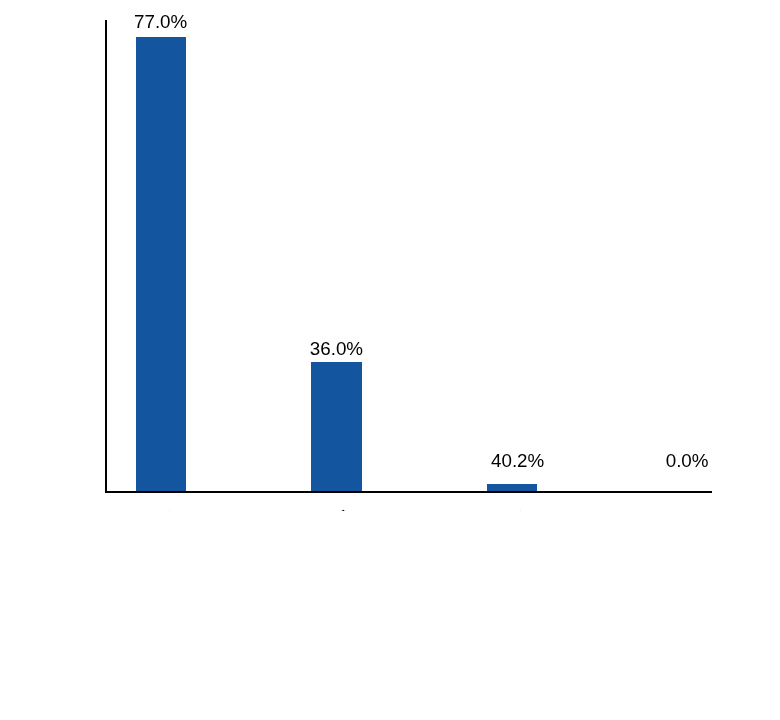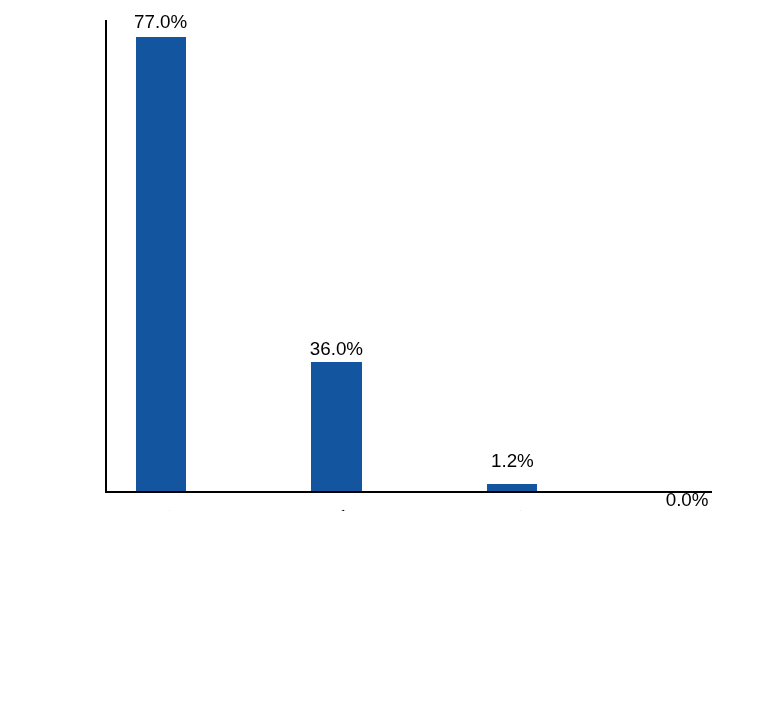--- a/index.html
+++ b/index.html
@@ -22,22 +22,22 @@
 
   <div class="axis-line" style="left: 105px; top: 20px; width: 2px; height: 473px; background: rgb(0, 0, 0);"></div>
   <div class="axis-line" style="left: 105px; top: 491px; width: 607px; height: 2px; background: rgb(0, 0, 0);"></div>
 
   <div class="bar" style="left: 136px; top: 37px; width: 50px; height: 454px; background: rgb(20, 85, 159);"></div>
   <div class="bar" style="left: 311px; top: 362px; width: 51px; height: 129px; background: rgb(20, 85, 159);"></div>
   <div class="bar" style="left: 487px; top: 484px; width: 50px; height: 7px; background: rgb(20, 85, 159);"></div>
 
   <div class="value-label" style="left: 134px; top: 12.7px;">77.0%</div>
   <div class="value-label" style="left: 309.8px; top: 339.5px;">36.0%</div>
-  <div class="value-label" style="left: 491px; top: 451.8px;">1.2%</div>
-  <div class="value-label" style="left: 665.7px; top: 452px; margin-top: 39px;">0.0%</div>
+  <div class="value-label" style="left: 491px; top: 451.8px;">40.2%</div>
+  <div class="value-label" style="left: 665.7px; top: 452px;">0.0%</div>
 
   <div class="cat-label" style="left: 172px; top: 507.7px; transform: rotate(66deg);">
     <div>Equity Fund</div>
   </div>
   <div class="cat-label" style="left: 345.8px; top: 507.3px; transform: rotate(66deg);">
     <div>Fixed Income Fund</div>
   </div>
   <div class="cat-label" style="left: 522.8px; top: 507.5px; transform: rotate(66deg);">
     <div>Money Market Fund</div>
   </div>

